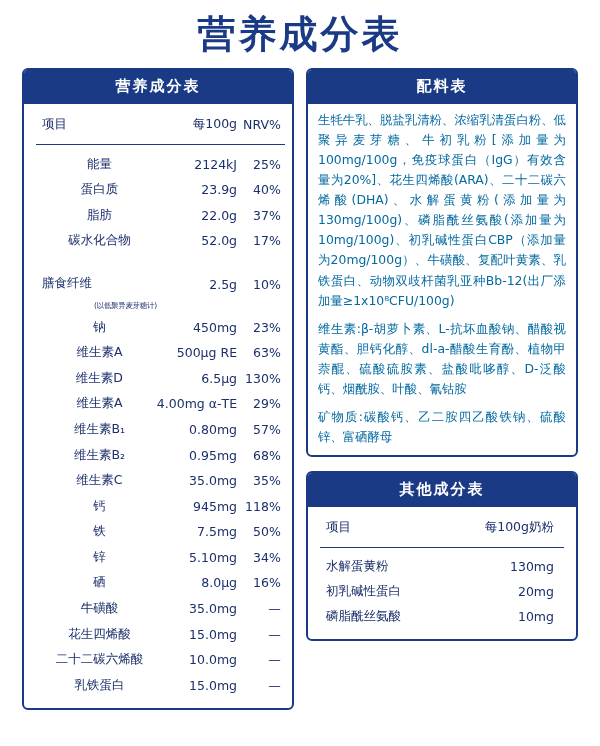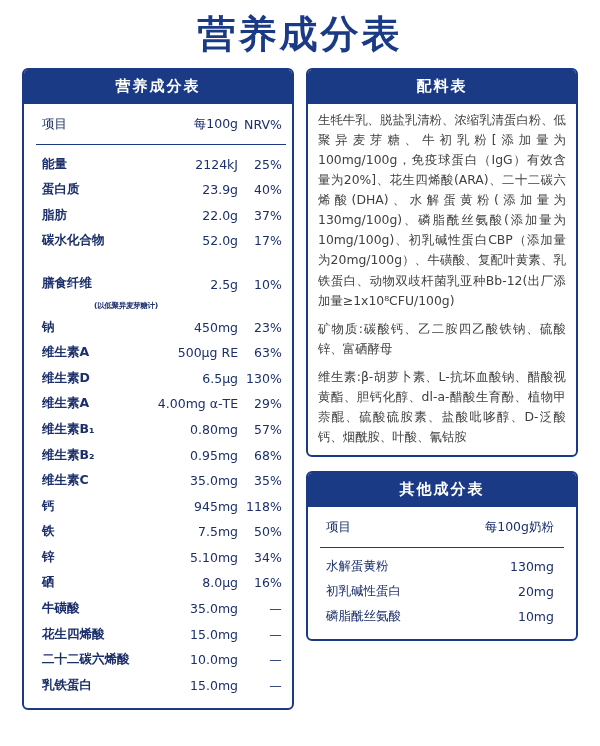--- a/index.html
+++ b/index.html
@@ -66,21 +66,21 @@
   }
   table.nutri th.c-item { text-align: left; padding-left: 6px; }
   table.nutri th.c-val { text-align: right; padding-right: 6px; }
   table.nutri th.c-nrv { text-align: right; padding-right: 4px; }
   table.nutri td {
     padding: 4.3px 0;
     font-size: 12.5px;
     color: #1b2f6b;
     vertical-align: middle;
   }
-  table.nutri td.c-item { text-align: left; padding-left: 6px; white-space: nowrap; font-weight: bold; }
+  table.nutri td.c-item { text-align: center; padding-left: 6px; white-space: nowrap; }
   table.nutri td.c-val { text-align: right; padding-right: 6px; white-space: nowrap; }
   table.nutri td.c-nrv { text-align: right; padding-right: 4px; white-space: nowrap; }
   .sub-note {
     font-size: 7.5px;
     line-height: 1.05;
     display: inline-block;
     vertical-align: middle;
     margin-left: 2px;
     letter-spacing: -0.3px;
     margin-top: 44px;
@@ -92,21 +92,21 @@
   .rule {
     border-top: 1px solid #1a3a86;
     height: 0;
     margin: 1px 0 2px 0;
   }
 
   .ingredients {
     font-size: 12.4px;
     line-height: 1.62;
     text-align: justify;
-    color: #404040;
+    color: #0369a1;
     padding: 6px 10px 8px 10px;
   }
   .ingredients p { margin: 0 0 8px 0; }
   .ingredients p:last-child { margin-bottom: 0; }
 
   table.other {
     width: 100%;
     border-collapse: collapse;
     font-size: 12px;
   }
@@ -254,22 +254,22 @@
       </div>
     </div>
   </div>
 
   <div class="col-right">
 
     <div class="panel">
       <div class="panel-header">配料表</div>
       <div class="ingredients">
         <p>生牦牛乳、脱盐乳清粉、浓缩乳清蛋白粉、低聚异麦芽糖、牛初乳粉[添加量为100mg/100g，免疫球蛋白（IgG）有效含量为20%]、花生四烯酸(ARA)、二十二碳六烯酸(DHA)、水解蛋黄粉(添加量为130mg/100g)、磷脂酰丝氨酸(添加量为10mg/100g)、初乳碱性蛋白CBP（添加量为20mg/100g）、牛磺酸、复配叶黄素、乳铁蛋白、动物双歧杆菌乳亚种Bb-12(出厂添加量≥1x10⁸CFU/100g)</p>
+        <p>维生素:β-胡萝卜素、L-抗坏血酸钠、醋酸视黄酯、胆钙化醇、dl-a-醋酸生育酚、植物甲萘醌、硫酸硫胺素、盐酸吡哆醇、D-泛酸钙、烟酰胺、叶酸、氰钴胺</p>
         <p>矿物质:碳酸钙、乙二胺四乙酸铁钠、硫酸锌、富硒酵母</p>
-        <p>维生素:β-胡萝卜素、L-抗坏血酸钠、醋酸视黄酯、胆钙化醇、dl-a-醋酸生育酚、植物甲萘醌、硫酸硫胺素、盐酸吡哆醇、D-泛酸钙、烟酰胺、叶酸、氰钴胺</p>
       </div>
     </div>
 
     <div class="panel">
       <div class="panel-header">其他成分表</div>
       <div class="panel-body">
         <table class="other">
           <thead>
             <tr>
               <th class="c-item">项目</th>

